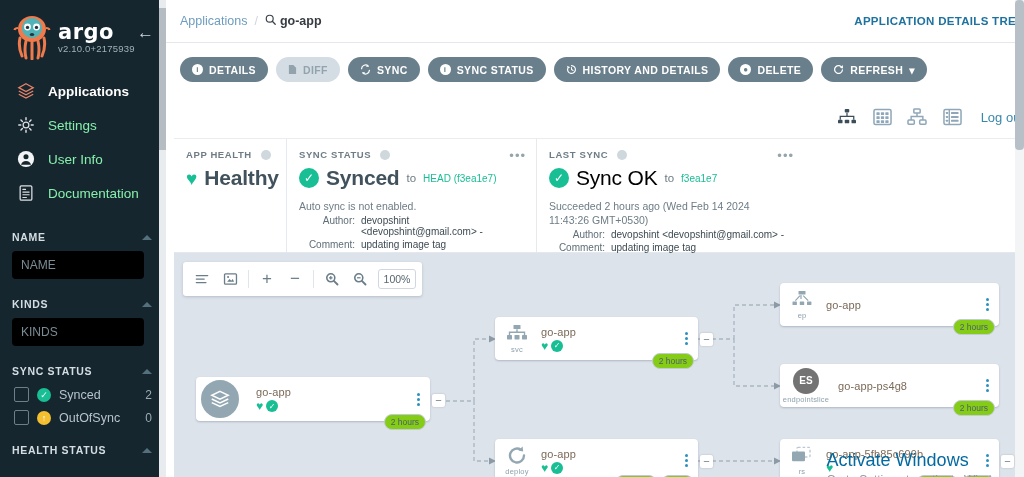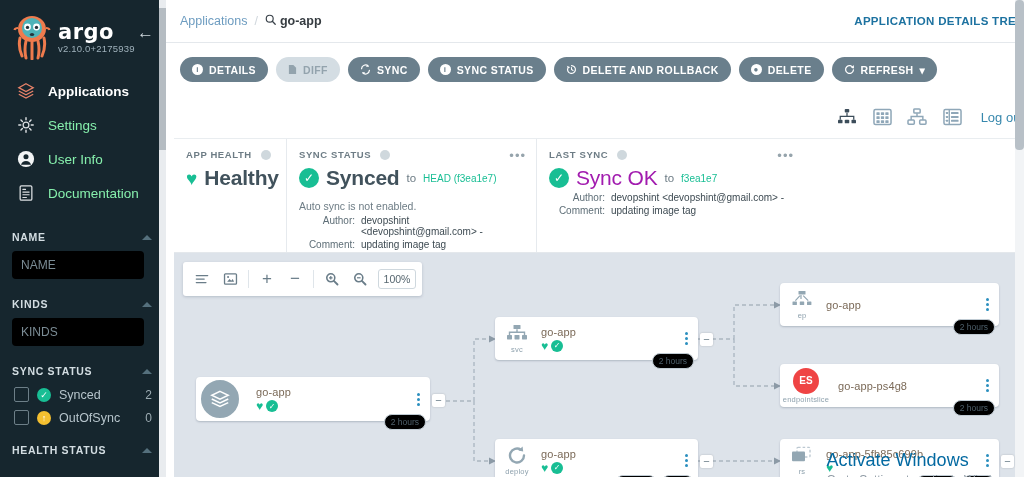--- a/index.html
+++ b/index.html
@@ -97,21 +97,21 @@
   .logout { color: #3788ad; font-size: 13px; cursor: pointer; margin-left: 4px; white-space: nowrap; }
 
   
   .cards { display: flex; border-top: 1px solid #e9edf0; border-bottom: 1px solid #e4e8ec; background: #fff; height: 115px; margin: 0 8px 0 8px; }
   .card { padding: 10px 12px 0 12px; position: relative; }
   .card + .card { border-left: 1px solid #e6eaee; }
   .card-ttl { font-size: 9.5px; font-weight: 700; color: #6d7c85; letter-spacing: .6px; display: flex; align-items: center; gap: 9px; }
   .qm { width: 10px; height: 10px; border-radius: 50%; background: #cfd8dd; }
   .card-main { display: flex; align-items: center; gap: 7px; margin-top: 6px; }
   .big { font-size: 21px; color: #41525c; font-weight: 700; letter-spacing: -.2px; }
-  .big.green { color: #a21caf; font-weight: 400;}
+  .big.green { color: #000000; font-weight: 400;}
   .to { font-size: 11.5px; color: #6d7c85; }
   .rev { font-size: 10px; color: #18be94; text-align: right; }
   .sub { font-size: 10.5px; color: #6d7c85; margin-top: 9px; line-height: 1.35; }
   .kv { display: flex; gap: 6px; font-size: 10px; color: #55656e; margin-top: 2px; }
   .kv .k { width: 56px; text-align: right; color: #5e6e77; flex: 0 0 56px;}
   .kv .v { color: #3d4a52; }
   .dots { position: absolute; right: 10px; top: 10px; color: #96a4ac; font-size: 13px; letter-spacing: 1px; cursor: pointer; line-height: 1; }
   .ok-circle { width: 20px; height: 20px; border-radius: 50%; background: #18be94; color: #fff; display: flex; align-items: center; justify-content: center; font-size: 12px; flex: 0 0 20px;}
 
   
@@ -133,27 +133,27 @@
   .n-ico { width: 44px; display: flex; flex-direction: column; align-items: center; justify-content: center; flex: 0 0 44px; color: #93a7b3; }
   .n-kind { font-size: 7.5px; color: #8fa2ae; margin-top: 1px; letter-spacing: .2px;}
   .n-body { flex: 1; padding-left: 2px; }
   .n-name { font-size: 11px; color: #7b6a58; letter-spacing: .1px; }
   .n-status { display: flex; gap: 3px; align-items: center; margin-top: 2px; }
   .heart { color: #18be94; font-size: 12px; line-height: 1; }
   .syncdot { width: 12px; height: 12px; border-radius: 50%; background: #18be94; color: #fff; font-size: 8px; display: flex; align-items: center; justify-content: center; }
   .kebab { width: 18px; display: flex; flex-direction: column; align-items: center; gap: 2px; cursor: pointer; padding-right: 6px;}
   .kebab i { width: 3px; height: 3px; border-radius: 50%; background: #2b8fbf; display: block; }
   .badges { position: absolute; right: 4px; bottom: -9px; display: flex; gap: 4px; }
-  .badge { background: #000000; color: #4e606b; font-size: 8.5px; border-radius: 8px; padding: 2px 6px; white-space: nowrap; border: 1px solid #c0cbd3;}
+  .badge { background: #84cc16; color: #4e606b; font-size: 8.5px; border-radius: 8px; padding: 2px 6px; white-space: nowrap; border: 1px solid #c0cbd3;}
   .minus-btn {
     position: absolute; width: 13px; height: 13px; background: #fff; border-radius: 2px;
     display: flex; align-items: center; justify-content: center; color: #6a7d89; font-size: 11px;
     box-shadow: 0 0 2px rgba(0,0,0,.22); z-index: 4; line-height: 1;
   }
-  .es-circle { width: 26px; height: 26px; border-radius: 50%; background: #ef4444; color: #fff; font-size: 10px; font-weight: 700; display: flex; align-items: center; justify-content: center; }
+  .es-circle { width: 26px; height: 26px; border-radius: 50%; background: #737373; color: #fff; font-size: 10px; font-weight: 700; display: flex; align-items: center; justify-content: center; }
   .app-circle { width: 44px; height: 44px; border-radius: 50%; background: #93a7b3; border: 3px solid #fff; display: flex; align-items: center; justify-content: center; margin-left: 2px; flex: 0 0 44px; }
 
   .watermark { position: absolute; right: 8px; bottom: 6px; color: #8c98a2; z-index: 9; pointer-events: none; text-align: left; }
   .wm1 { font-size: 18px; color: #0369a1; }
   .wm2 { font-size: 12px; color: #8e9aa4; margin-top: 2px; }
 
   .scroll-track { position: absolute; right: 0; top: 0; width: 9px; height: 477px; background: #f2f4f6; }
   .scroll-thumb { position: absolute; right: 0; top: 0; width: 9px; height: 150px; background: #b8c0c7; border-radius: 4px; }
   .sb-scroll-track { position: absolute; right: 0; top: 0; width: 7px; height: 477px; background: #e9ecef; }
   .sb-scroll-thumb { position: absolute; right: 0; top: 8px; width: 7px; height: 142px; background: #b5bcc2; }
@@ -316,21 +316,21 @@
         <span>SYNC STATUS</span>
       </button>
       <button class="pill">
         <span class="gl">
           <svg width="11" height="11" viewBox="0 0 14 14">
               <path d="M7 2a5 5 0 1 1-4.6 3" stroke="#fff" stroke-width="1.5" fill="none" stroke-linecap="round"></path>
               <path d="M1 2.2l1.6 3.2 3-1.2z" fill="#fff"></path>
               <path d="M7 4.4V7l2 1.3" stroke="#fff" stroke-width="1.3" fill="none" stroke-linecap="round"></path>
             </svg>
         </span>
-        <span>DELETE AND ROLLBACK</span>
+        <span>HISTORY AND DETAILS</span>
       </button>
       <button class="pill">
         <span class="ico-circle-i">●</span>
         <span>DELETE</span>
       </button>
       <button class="pill">
         <span class="gl">
           <svg width="11" height="11" viewBox="0 0 14 14">
               <path d="M11.6 5A5 5 0 1 0 12 7.6" stroke="#fff" stroke-width="1.6" fill="none" stroke-linecap="round"></path>
               <path d="M12.6 1.4v3.8H8.9z" fill="#fff"></path>
@@ -432,20 +432,21 @@
         <div class="card-ttl">
           <span>LAST SYNC</span>
           <span class="qm"></span>
         </div>
         <div class="card-main">
           <span class="ok-circle">✓</span>
           <span class="big green">Sync OK</span>
           <span class="to">to</span>
           <span class="rev">f3ea1e7</span>
         </div>
+        <div class="sub" style="width:225px">Succeeded 2 hours ago (Wed Feb 14 2024 11:43:26 GMT+0530)</div>
         <div class="kv">
           <span class="k">Author:</span>
           <span class="v">devopshint &lt;devopshint@gmail.com&gt; -</span>
         </div>
         <div class="kv">
           <span class="k">Comment:</span>
           <span class="v">updating image tag</span>
         </div>
       </div>
     </div>

